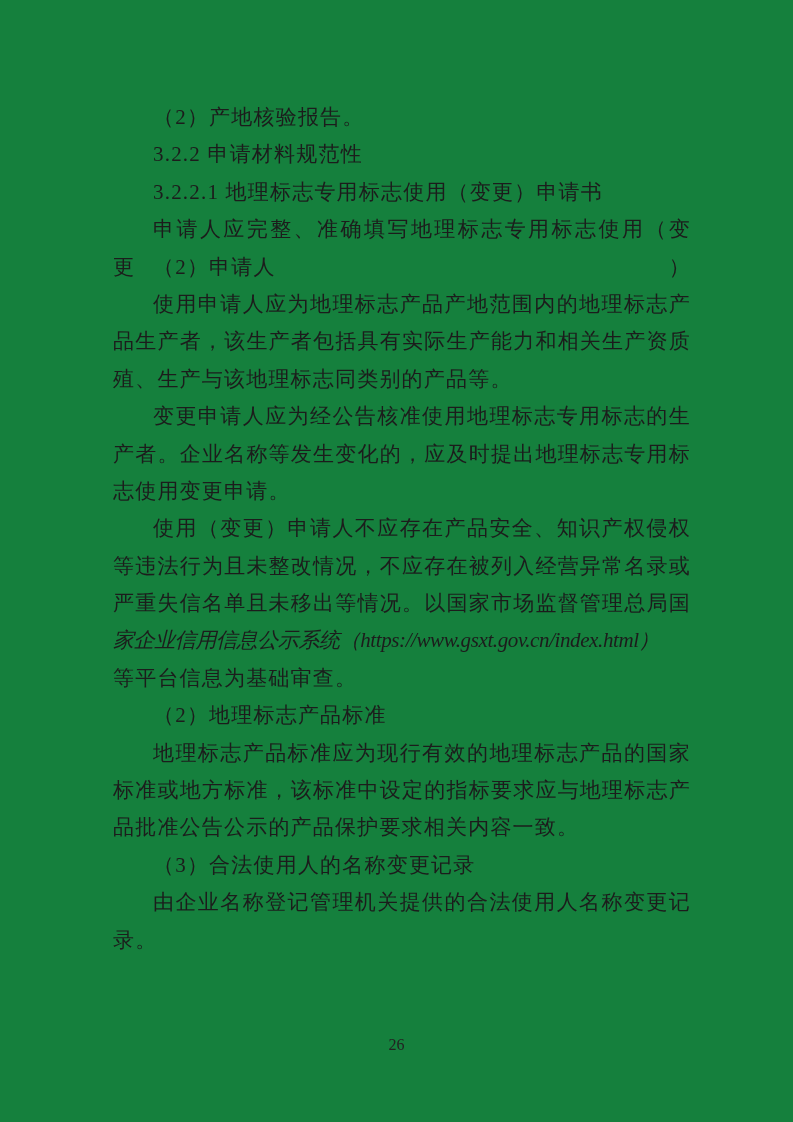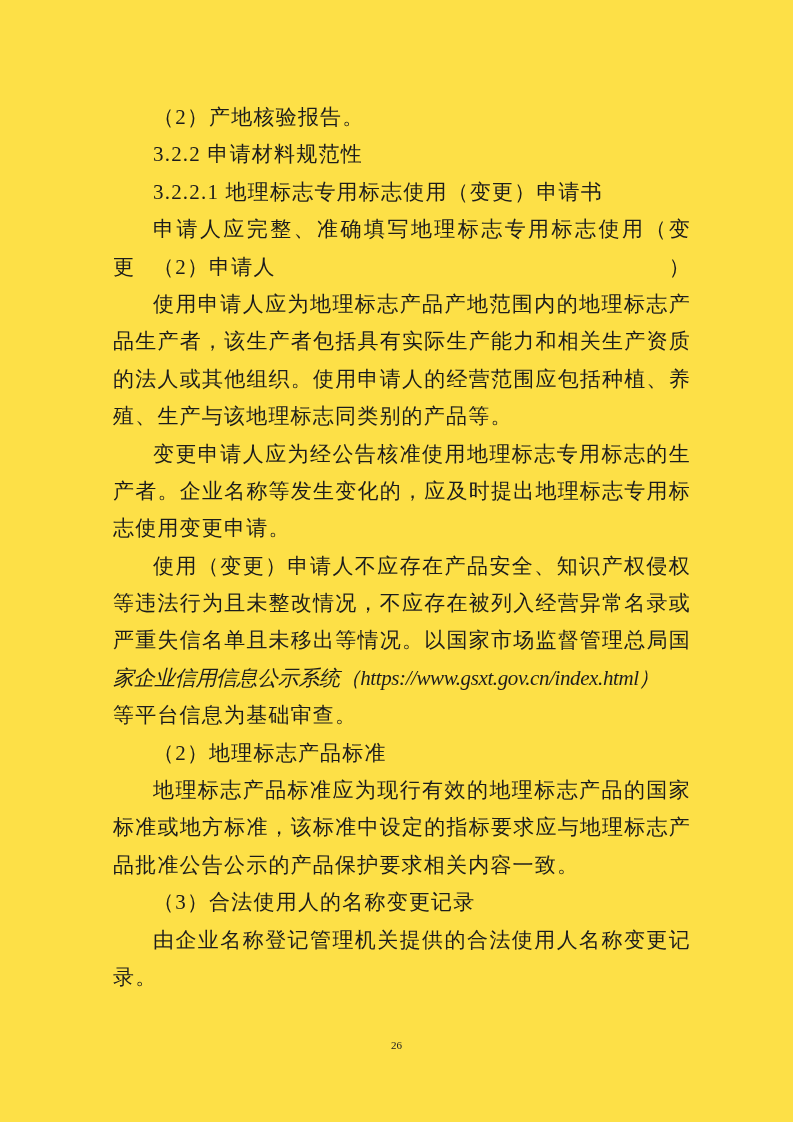--- a/index.html
+++ b/index.html
@@ -4,21 +4,21 @@
 <style>
   html, body {
     margin: 0;
     padding: 0;
     background: #ffffff;
   }
   .page {
     position: relative;
     width: 793px;
     height: 1122px;
-    background: #fde047;
+    background: #15803d;
     overflow: hidden;
     font-family: "Liberation Serif", "DejaVu Serif", serif;
     color: #1c1c1c;
   }
   .content {
     position: absolute;
     left: 113px;
     top: 99px;
     width: 578px;
   }
@@ -47,38 +47,37 @@
     letter-spacing: -0.4px;
     white-space: nowrap;
     font-style: italic;
   }
   .page-number {
     position: absolute;
     top: 1034px;
     left: 0;
     width: 100%;
     text-align: center;
-    font-size: 11px;
+    font-size: 16px;
     line-height: 22px;
     color: #222222;
   }
 </style>
 </head>
 <body>
 
 <div class="page">
   <div class="content">
     <div class="line indent">（2）产地核验报告。</div>
     <div class="line indent bold">3.2.2 申请材料规范性</div>
     <div class="line indent bold">3.2.2.1 地理标志专用标志使用（变更）申请书</div>
     <div class="line indent just">申请人应完整、准确填写地理标志专用标志使用（变更）</div>
     <div class="line indent bold">（2）申请人</div>
     <div class="line indent just">使用申请人应为地理标志产品产地范围内的地理标志产</div>
     <div class="line just">品生产者，该生产者包括具有实际生产能力和相关生产资质</div>
-    <div class="line just">的法人或其他组织。使用申请人的经营范围应包括种植、养</div>
     <div class="line">殖、生产与该地理标志同类别的产品等。</div>
     <div class="line indent just">变更申请人应为经公告核准使用地理标志专用标志的生</div>
     <div class="line just">产者。企业名称等发生变化的，应及时提出地理标志专用标</div>
     <div class="line">志使用变更申请。</div>
     <div class="line indent just">使用（变更）申请人不应存在产品安全、知识产权侵权</div>
     <div class="line just">等违法行为且未整改情况，不应存在被列入经营异常名录或</div>
     <div class="line just">严重失信名单且未移出等情况。以国家市场监督管理总局国</div>
     <div class="line tight">家企业信用信息公示系统（https://www.gsxt.gov.cn/index.html）</div>
     <div class="line">等平台信息为基础审查。</div>
     <div class="line indent bold">（2）地理标志产品标准</div>

